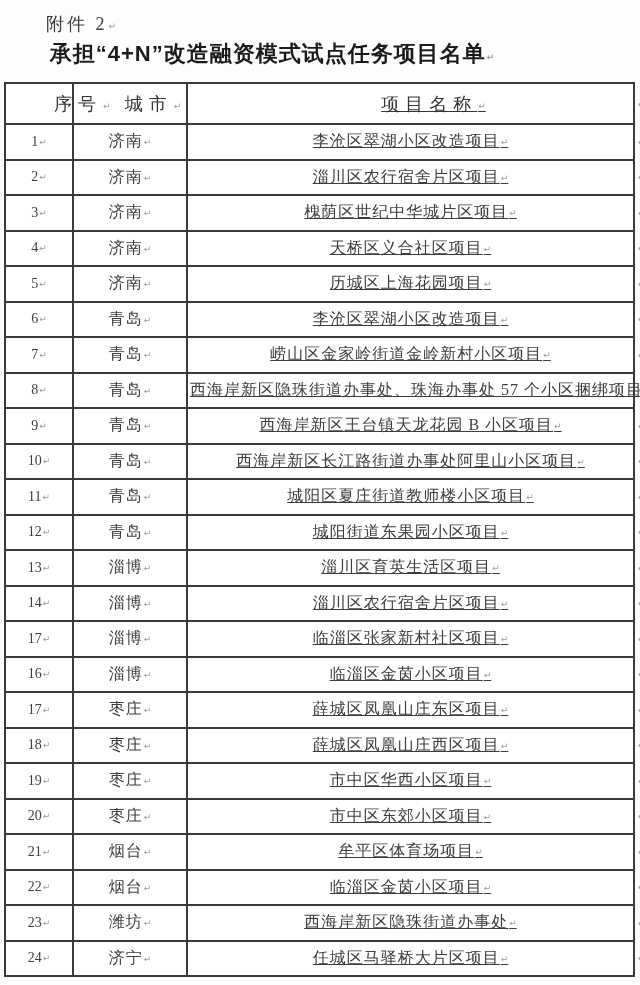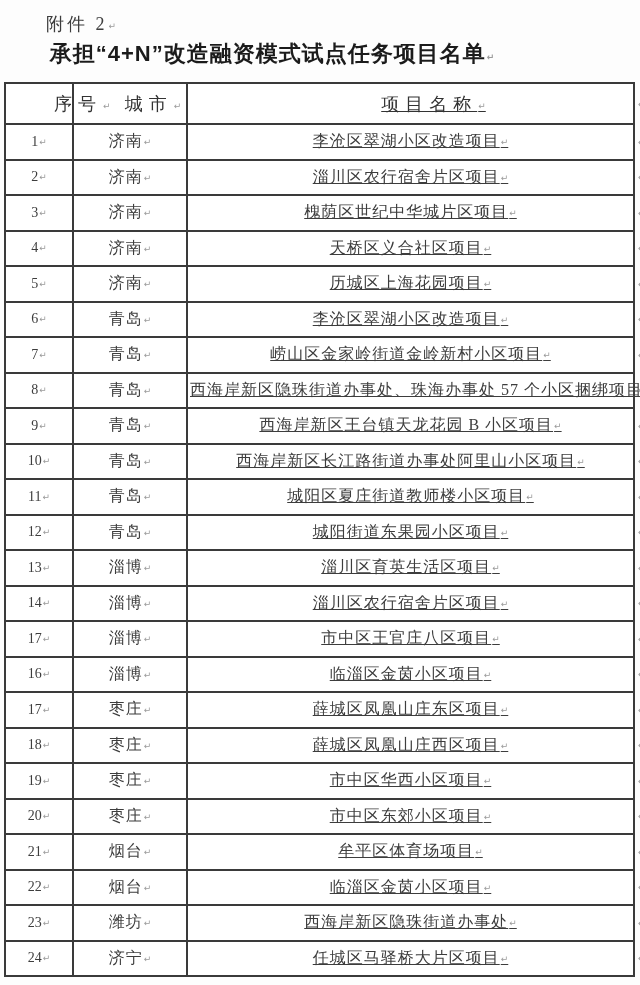--- a/index.html
+++ b/index.html
@@ -153,21 +153,21 @@
     <td class="cell-project cell-rel"><span class="bind-project">淄川区育英生活区项目</span><span class="pmark">↵</span><span class="rowend">↵</span></td>
   </tr>
         <tr>
     <td class="cell-no"><span class="bind-no">14</span><span class="pmark">↵</span></td>
     <td class="cell-city"><span class="bind-city">淄博</span><span class="pmark">↵</span></td>
     <td class="cell-project cell-rel"><span class="bind-project">淄川区农行宿舍片区项目</span><span class="pmark">↵</span><span class="rowend">↵</span></td>
   </tr>
         <tr>
     <td class="cell-no"><span class="bind-no">17</span><span class="pmark">↵</span></td>
     <td class="cell-city"><span class="bind-city">淄博</span><span class="pmark">↵</span></td>
-    <td class="cell-project cell-rel"><span class="bind-project">市中区王官庄八区项目</span><span class="pmark">↵</span><span class="rowend">↵</span></td>
+    <td class="cell-project cell-rel"><span class="bind-project">临淄区张家新村社区项目</span><span class="pmark">↵</span><span class="rowend">↵</span></td>
   </tr>
         <tr>
     <td class="cell-no"><span class="bind-no">16</span><span class="pmark">↵</span></td>
     <td class="cell-city"><span class="bind-city">淄博</span><span class="pmark">↵</span></td>
     <td class="cell-project cell-rel"><span class="bind-project">临淄区金茵小区项目</span><span class="pmark">↵</span><span class="rowend">↵</span></td>
   </tr>
         <tr>
     <td class="cell-no"><span class="bind-no">17</span><span class="pmark">↵</span></td>
     <td class="cell-city"><span class="bind-city">枣庄</span><span class="pmark">↵</span></td>
     <td class="cell-project cell-rel"><span class="bind-project">薛城区凤凰山庄东区项目</span><span class="pmark">↵</span><span class="rowend">↵</span></td>

